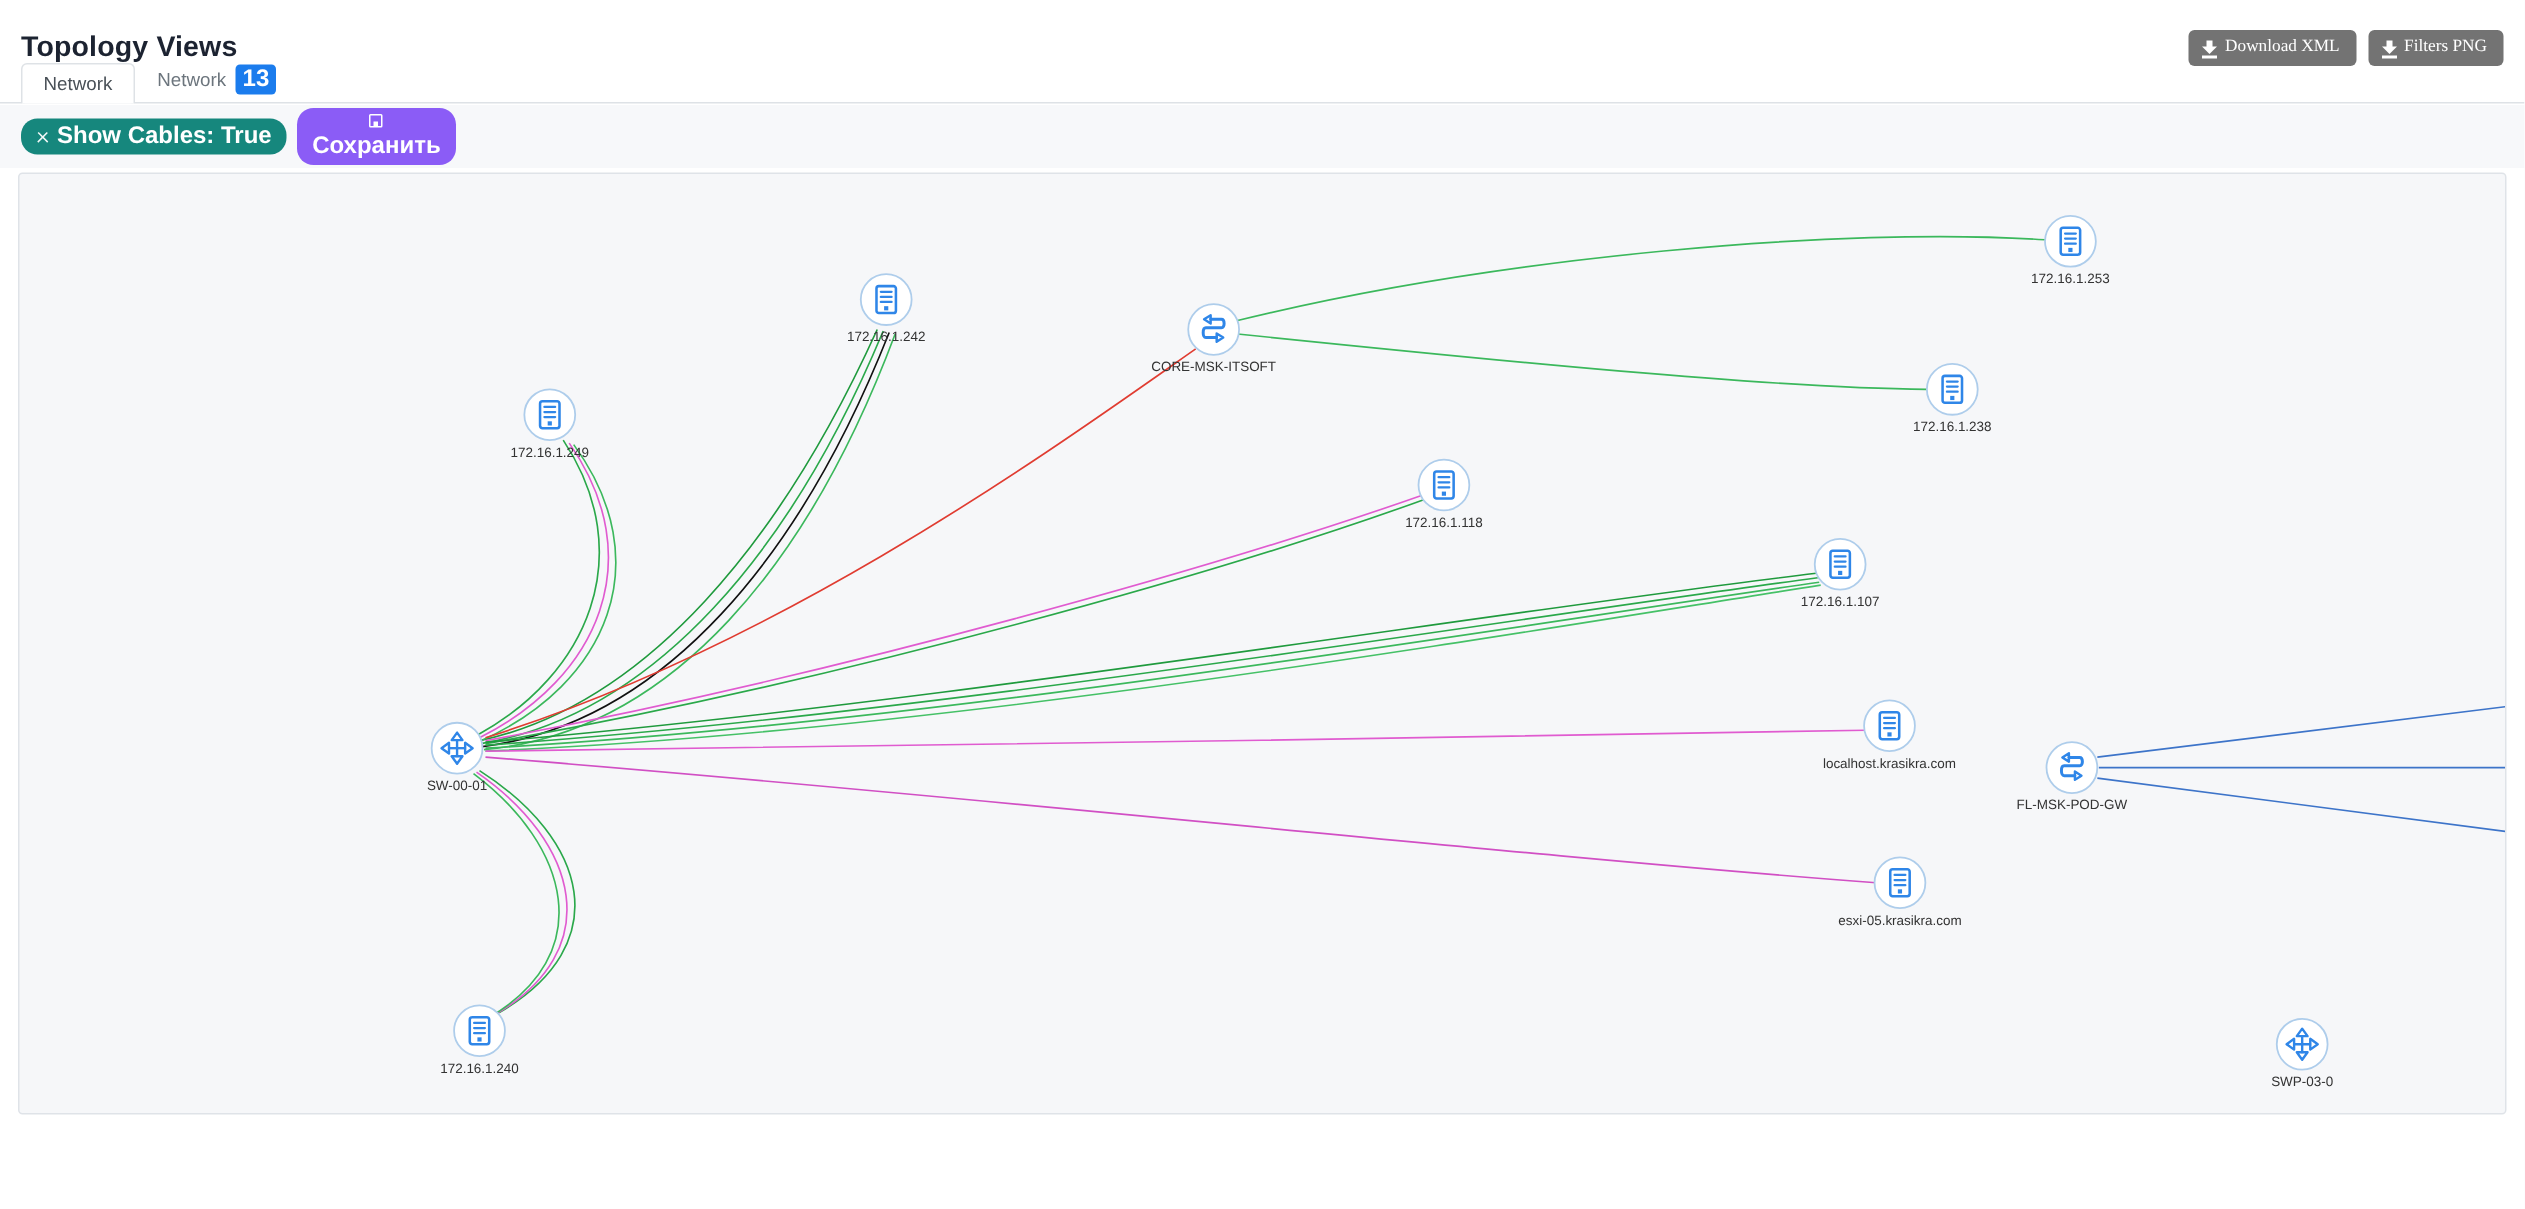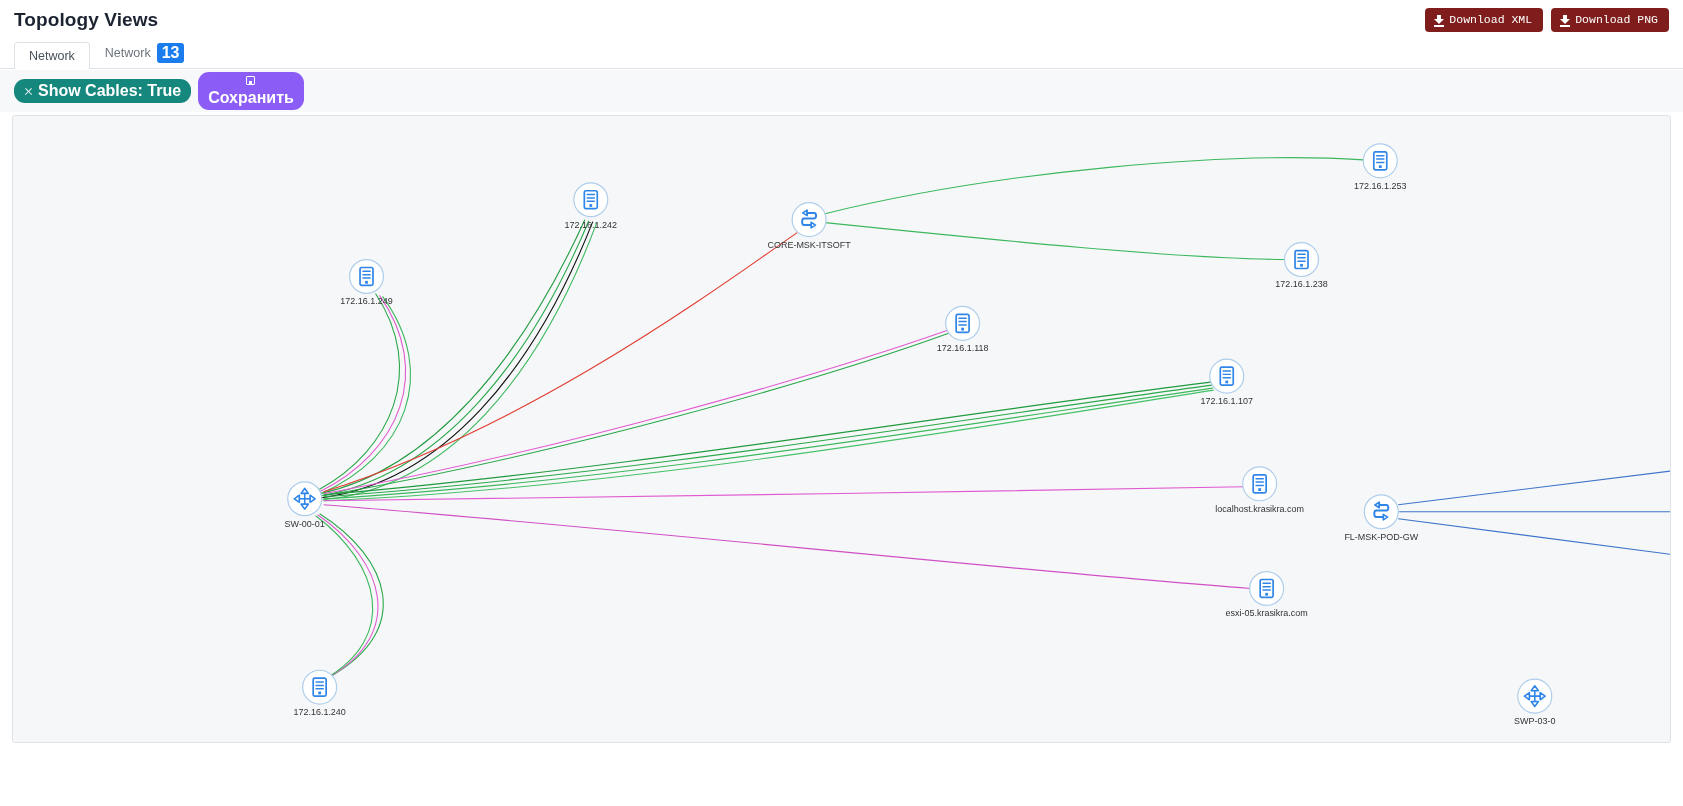--- a/index.html
+++ b/index.html
@@ -8,31 +8,31 @@
     margin: 0; padding: 0;
     width: 1683px; height: 806px;
     background: #ffffff;
     font-family: "Liberation Sans", sans-serif;
     overflow: hidden;
   }
   .page { position: relative; width: 1683px; height: 806px; background: #ffffff; }
 
   
   .header {
-    position: absolute; top: 0; left: 0; width: 1683px; height: 40px;
+    position: absolute; top: 12px; left: 0; width: 1683px; height: 40px;
     display: flex; align-items: center; padding: 0 14px;
   }
   .page-title {
     font-size: 19px; font-weight: bold; color: #1c2331;
     letter-spacing: 0.1px;
   }
   .header-actions { margin-left: auto; display: flex; gap: 8px; align-items: center; }
   .btn-primary {
-    background: #7f1d1d; color: #ffffff; border: none; border-radius: 4px;
-    font-size: 11.5px; font-family: Liberation Mono, monospace;
+    background: #737373; color: #ffffff; border: none; border-radius: 4px;
+    font-size: 11.5px; font-family: Liberation Serif, serif;
     padding: 6px 11px 6px 9px; display: inline-flex; align-items: center; gap: 5px;
     cursor: pointer; white-space: nowrap; line-height: 1;
   }
   .btn-primary .dl-icon { display: inline-block; width: 10px; height: 11px; position: relative; }
   .btn-primary .dl-icon::before {
     content: ""; position: absolute; left: 3px; top: 0; width: 4px; height: 5px; background: #fff;
   }
   .btn-primary .dl-icon::after {
     content: ""; position: absolute; left: 0px; top: 4px;
     border-left: 5px solid transparent; border-right: 5px solid transparent;
@@ -117,21 +117,21 @@
       <button class="btn-primary">
         <span class="dl-icon">
             <span class="dl-bar"></span>
           </span>
         <span>Download XML</span>
       </button>
       <button class="btn-primary">
         <span class="dl-icon">
             <span class="dl-bar"></span>
           </span>
-        <span>Download PNG</span>
+        <span>Filters PNG</span>
       </button>
     </div>
   </div>
 
   <div class="tabs">
     <div class="tab active">
       <span>Network</span>
     </div>
     <div class="tab">
       <span>Network</span>

